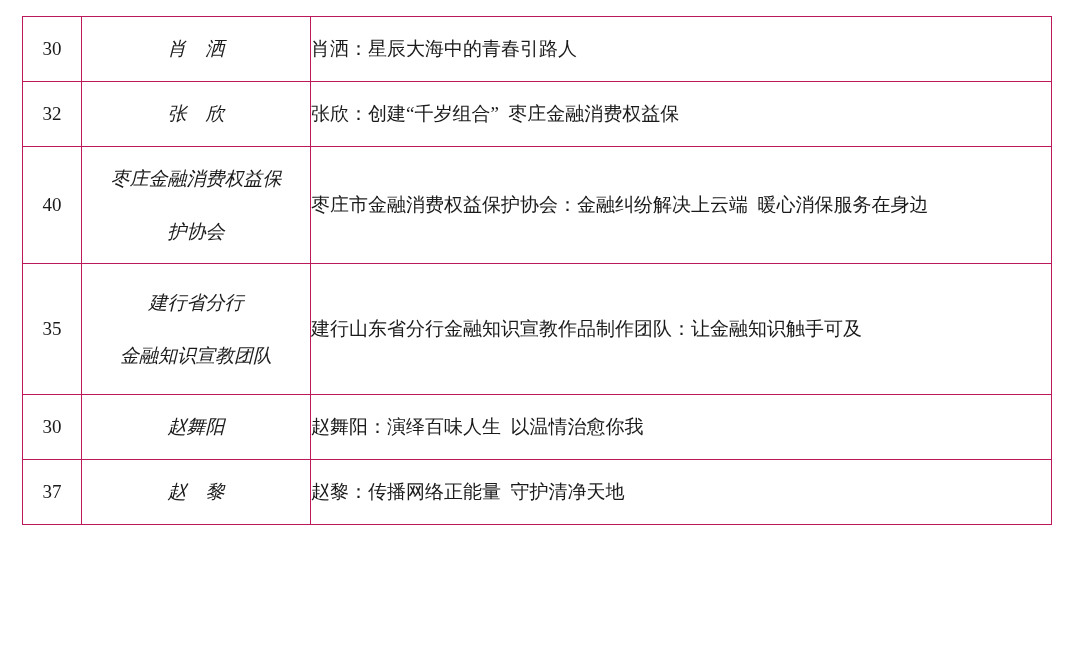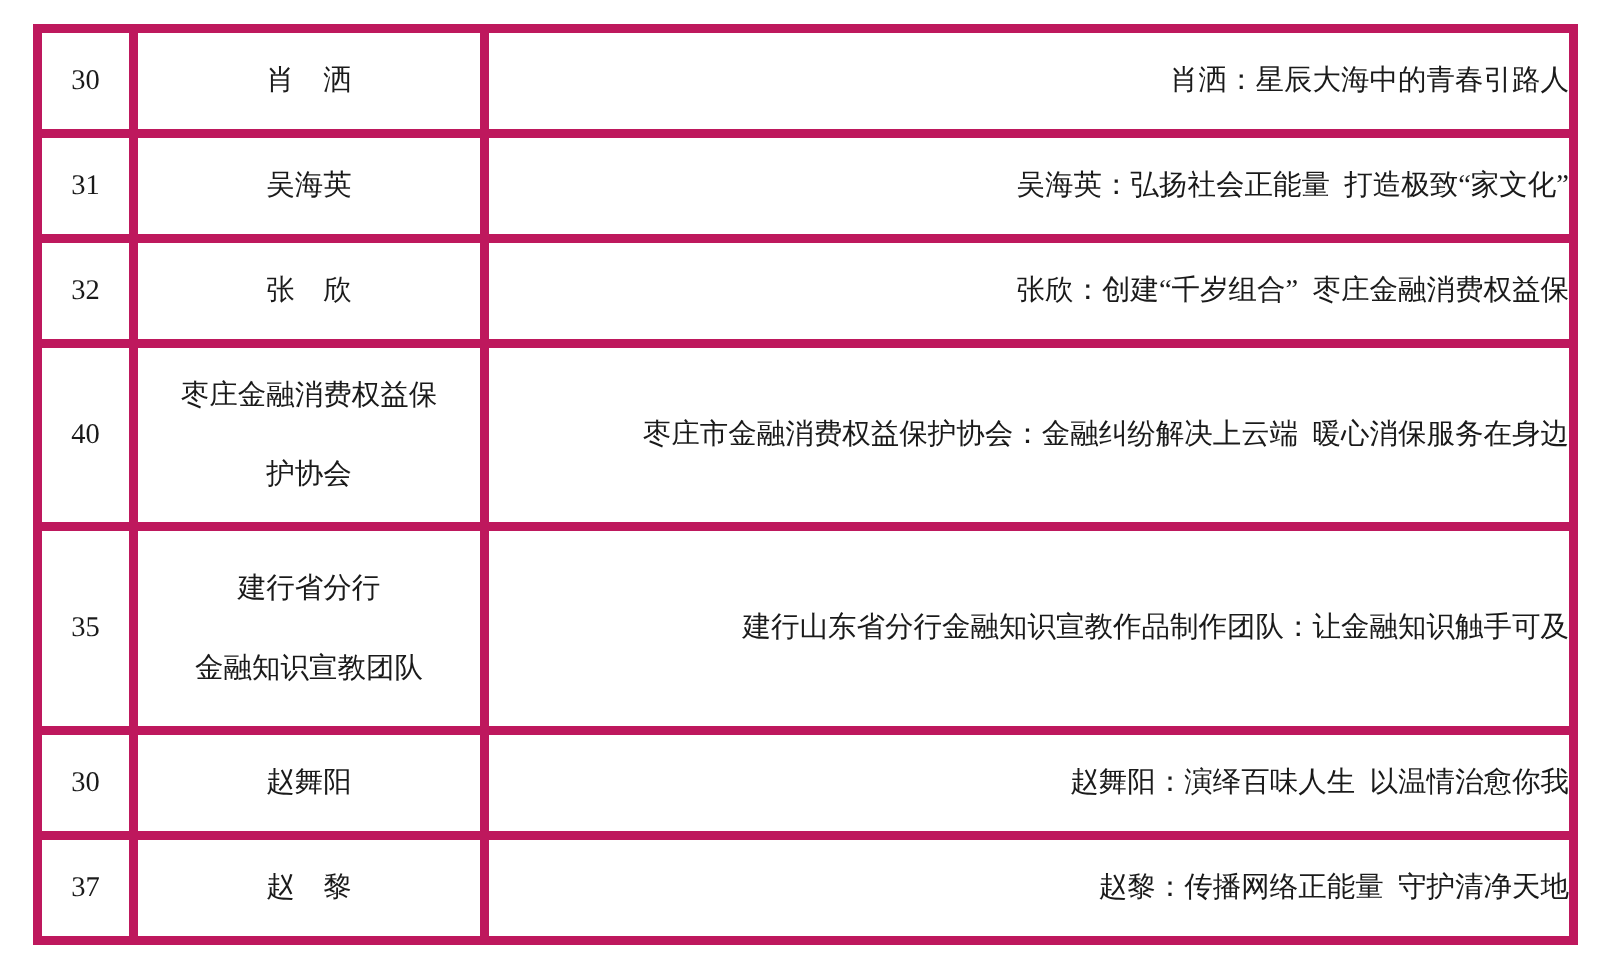--- a/index.html
+++ b/index.html
@@ -23,47 +23,48 @@
   }
   table.doc-table {
     border-collapse: collapse;
     table-layout: fixed;
     width: 1030px;
     margin-left: 22px;
     margin-top: 16px;
     background: #fff;
   }
   table.doc-table td {
-    border: 6px solid #be185d;
+    border: 1px solid #be185d;
     vertical-align: middle;
     font-size: 19px;
     line-height: 1.55;
     padding: 6px 0;
     color: #1a1a1a;
   }
   td.col-num {
     width: 58px;
     text-align: center;
     font-family: "Liberation Serif", "DejaVu Serif", serif;
     font-size: 19px;
   }
   td.col-name {
     width: 228px;
     text-align: center;
     padding-left: 6px;
     padding-right: 6px;
   }
   td.col-title {
-    text-align: right;
+    text-align: left;
     padding-left: 14px;
     padding-right: 14px;
   }
   .name-line {
     display: block;
     white-space: pre-wrap;
+    font-style: italic;
   }
   .name-stack .name-line + .name-line {
     margin-top: 24px;
   }
   .title-text {
     display: block;
     white-space: pre-wrap;
     word-break: break-all;
   }
   
@@ -81,29 +82,20 @@
       <tr class="r-single">
         <td class="col-num">30</td>
         <td class="col-name">
           <span class="name-line">肖　洒</span>
         </td>
         <td class="col-title">
           <span class="title-text">肖洒：星辰大海中的青春引路人</span>
         </td>
       </tr>
 
-      <tr class="r-single">
-        <td class="col-num">31</td>
-        <td class="col-name">
-          <span class="name-line">吴海英</span>
-        </td>
-        <td class="col-title">
-          <span class="title-text">吴海英：弘扬社会正能量  打造极致“家文化”</span>
-        </td>
-      </tr>
 
       <tr class="r-single">
         <td class="col-num">32</td>
         <td class="col-name">
           <span class="name-line">张　欣</span>
         </td>
         <td class="col-title">
           <span class="title-text">张欣：创建“千岁组合”  枣庄金融消费权益保</span>
         </td>
       </tr>

